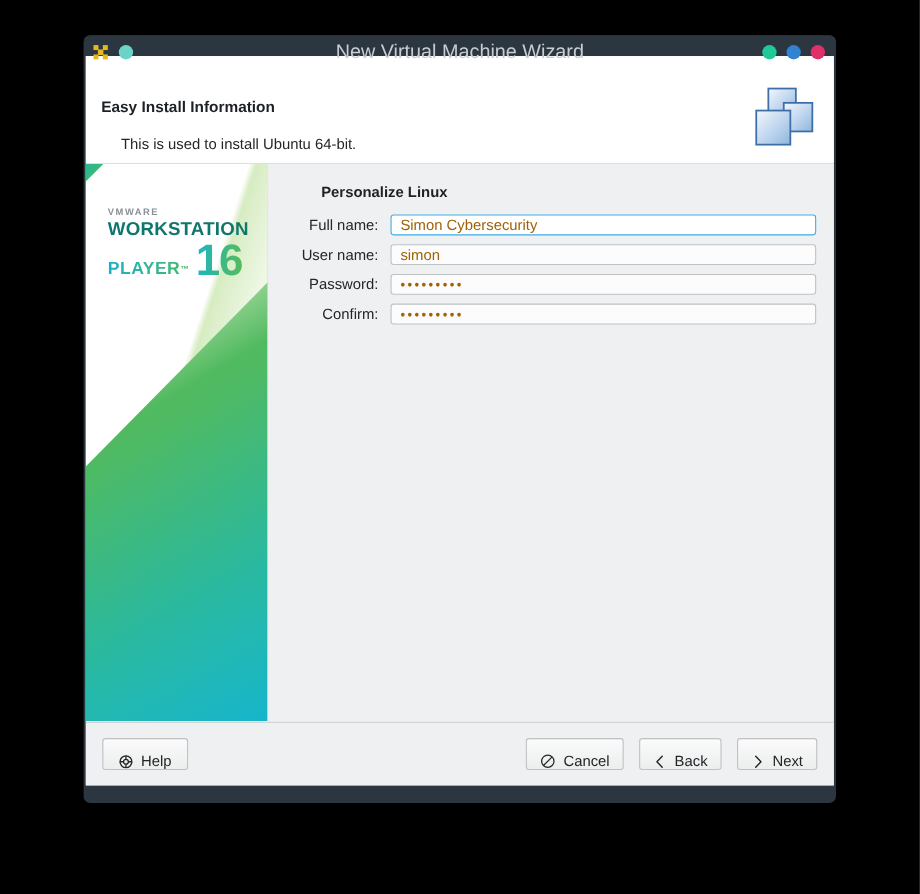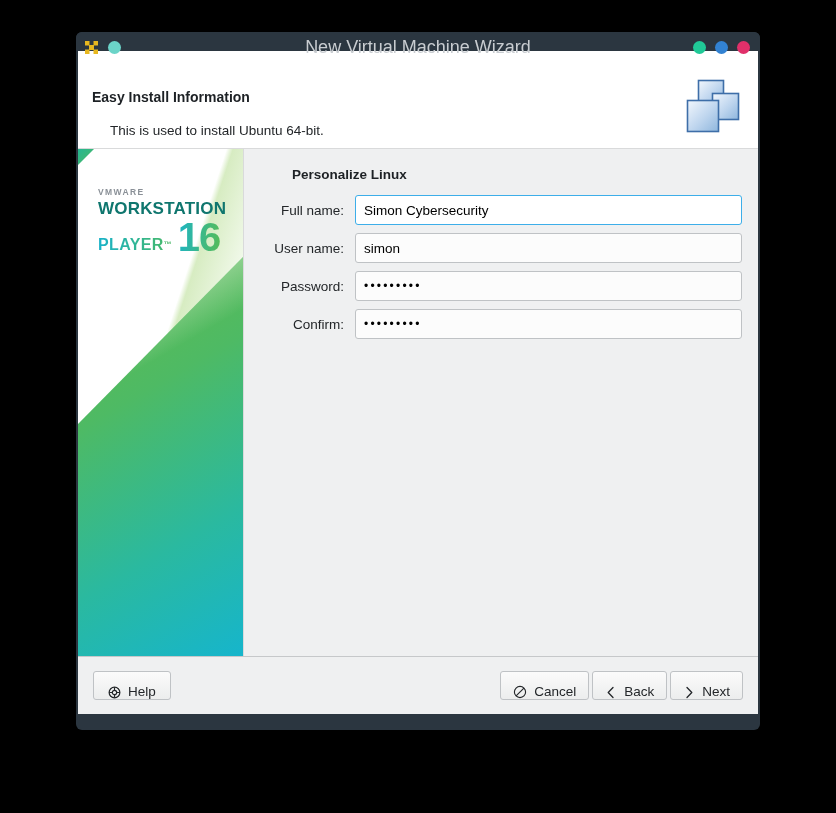--- a/index.html
+++ b/index.html
@@ -236,27 +236,27 @@
   .field-label {
     width: 101px;
     text-align: right;
     padding-right: 11px;
     font-size: 13.5px;
     color: #232629;
     flex: 0 0 auto;
   }
   .field-input {
     flex: 1 1 auto;
-    height: 30px;
+    height: 19px;
     border: 1px solid #bfc2c5;
     border-radius: 3px;
     background: #fcfcfc;
     font-family: "Liberation Sans", sans-serif;
     font-size: 13.5px;
-    color: #000000;
+    color: #a16207;
     padding: 0 8px;
     outline: none;
     min-width: 0;
   }
   .field-input.focused {
     border: 1px solid #3daee9;
     background: #ffffff;
   }
   .pw {
     letter-spacing: 2.2px;
@@ -284,21 +284,21 @@
     display: inline-flex;
     align-items: flex-end;
     gap: 7px;
     padding: 0 12px;
     cursor: pointer;
   }
   #help-btn { min-width: 78px; justify-content: center; }
   #footer-right {
     margin-left: auto;
     display: flex;
-    gap: 3px;
+    gap: 14px;
   }
   .btn-ico { display: inline-flex; align-items: center; }
 </style>
 </head>
 <body>
 
 <div id="window">
 
   <div id="titlebar">
     <div id="titlebar-left">

